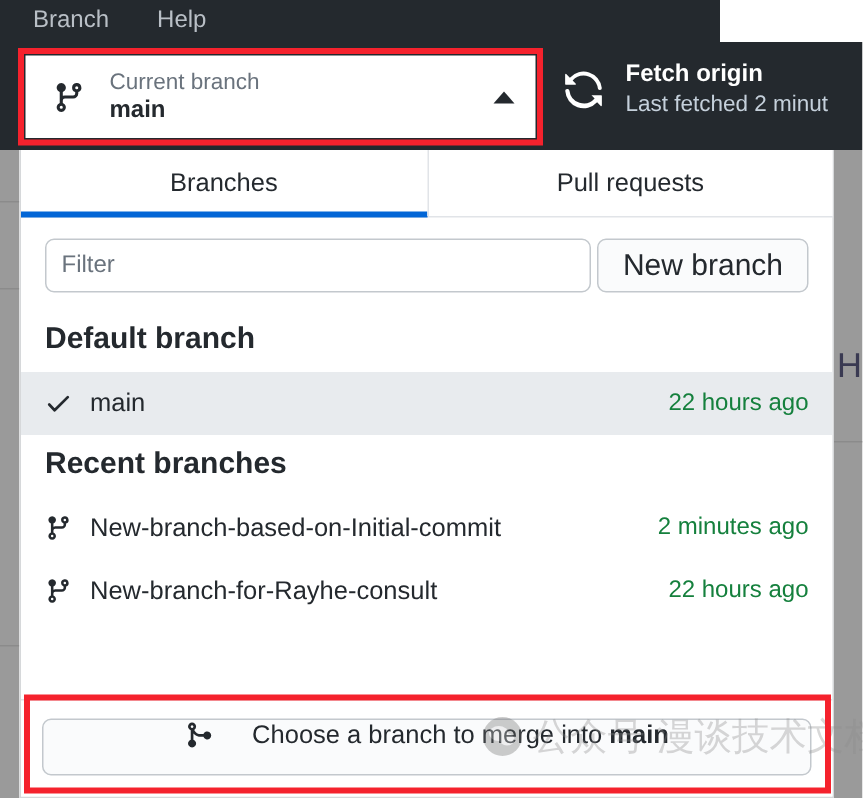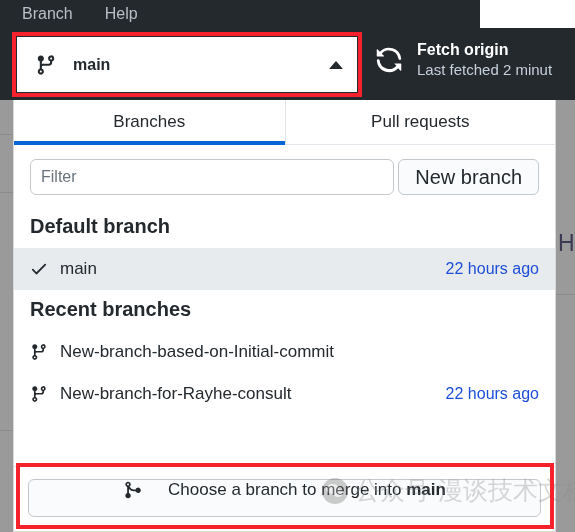--- a/index.html
+++ b/index.html
@@ -239,21 +239,21 @@
     font-size: 17px;
     color: #24292e;
     white-space: nowrap;
     overflow: hidden;
     text-overflow: ellipsis;
     padding-left: 4px;
   }
   .row-time {
     flex: 0 0 auto;
     font-size: 16px;
-    color: #1d4ed8;
+    color: #15803d;
     padding-left: 12px;
     white-space: nowrap;
   }
 
   
   .merge-footer {
     position: absolute;
     left: 0; bottom: 0;
     width: 100%;
     border-top: 1px solid #e1e4e8;
@@ -343,20 +343,21 @@
 
   <div class="toolbar"></div>
 
   <div class="branch-button">
     <span class="bicon">
       <svg width="22" height="24" viewBox="0 0 16 16" aria-hidden="true">
         <path fill="#24292e" d="M11.75 2.5a.75.75 0 100 1.5.75.75 0 000-1.5zm-2.25.75a2.25 2.25 0 113 2.122V6A2.5 2.5 0 0110 8.5H6a1 1 0 00-1 1v1.128a2.251 2.251 0 11-1.5 0V5.372a2.25 2.25 0 111.5 0v1.836A2.492 2.492 0 016 7h4a1 1 0 001-1v-.628A2.25 2.25 0 019.5 3.25zM4.25 12a.75.75 0 100 1.5.75.75 0 000-1.5zM3.5 3.25a.75.75 0 111.5 0 .75.75 0 01-1.5 0z"></path>
       </svg>
     </span>
     <span class="btexts">
+      <span class="branch-caption">Current branch</span>
       <div class="branch-name">main</div>
     </span>
     <span class="caret-up"></span>
   </div>
 
   <div class="fetch-block">
     <span class="fetch-icon">
       <svg width="28" height="28" viewBox="0 0 16 16" aria-hidden="true">
         <path fill="#ffffff" d="M8 2.5a5.487 5.487 0 00-4.131 1.869l1.204 1.204A.25.25 0 014.896 6H1.25A.25.25 0 011 5.75V2.104a.25.25 0 01.427-.177l1.38 1.38A7.001 7.001 0 0114.95 7.16a.75.75 0 01-1.49.178A5.501 5.501 0 008 2.5zm-6.188 5.09a.75.75 0 01.833.656 5.501 5.501 0 009.592 2.97l-1.204-1.204A.25.25 0 0111.104 10h3.646a.25.25 0 01.25.25v3.646a.25.25 0 01-.427.177l-1.38-1.38A7.001 7.001 0 011.05 8.423a.75.75 0 01.762-.833z"></path>
       </svg>
@@ -395,20 +396,21 @@
 
       <div class="group-header">Recent branches</div>
 
       <div class="branch-row">
         <span class="row-icon">
           <svg width="18" height="20" viewBox="0 0 16 16" aria-hidden="true">
             <path fill="#24292e" d="M11.75 2.5a.75.75 0 100 1.5.75.75 0 000-1.5zm-2.25.75a2.25 2.25 0 113 2.122V6A2.5 2.5 0 0110 8.5H6a1 1 0 00-1 1v1.128a2.251 2.251 0 11-1.5 0V5.372a2.25 2.25 0 111.5 0v1.836A2.492 2.492 0 016 7h4a1 1 0 001-1v-.628A2.25 2.25 0 019.5 3.25zM4.25 12a.75.75 0 100 1.5.75.75 0 000-1.5zM3.5 3.25a.75.75 0 111.5 0 .75.75 0 01-1.5 0z"></path>
           </svg>
         </span>
         <span class="row-label">New-branch-based-on-Initial-commit</span>
+        <span class="row-time">2 minutes ago</span>
       </div>
 
       <div class="branch-row">
         <span class="row-icon">
           <svg width="18" height="20" viewBox="0 0 16 16" aria-hidden="true">
             <path fill="#24292e" d="M11.75 2.5a.75.75 0 100 1.5.75.75 0 000-1.5zm-2.25.75a2.25 2.25 0 113 2.122V6A2.5 2.5 0 0110 8.5H6a1 1 0 00-1 1v1.128a2.251 2.251 0 11-1.5 0V5.372a2.25 2.25 0 111.5 0v1.836A2.492 2.492 0 016 7h4a1 1 0 001-1v-.628A2.25 2.25 0 019.5 3.25zM4.25 12a.75.75 0 100 1.5.75.75 0 000-1.5zM3.5 3.25a.75.75 0 111.5 0 .75.75 0 01-1.5 0z"></path>
           </svg>
         </span>
         <span class="row-label">New-branch-for-Rayhe-consult</span>
         <span class="row-time">22 hours ago</span>

